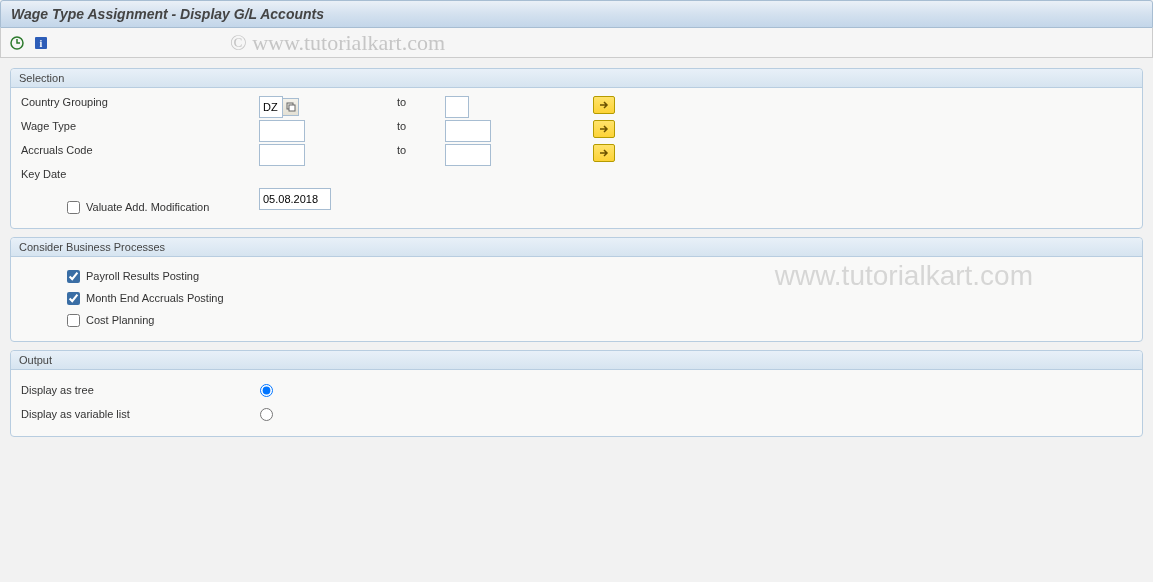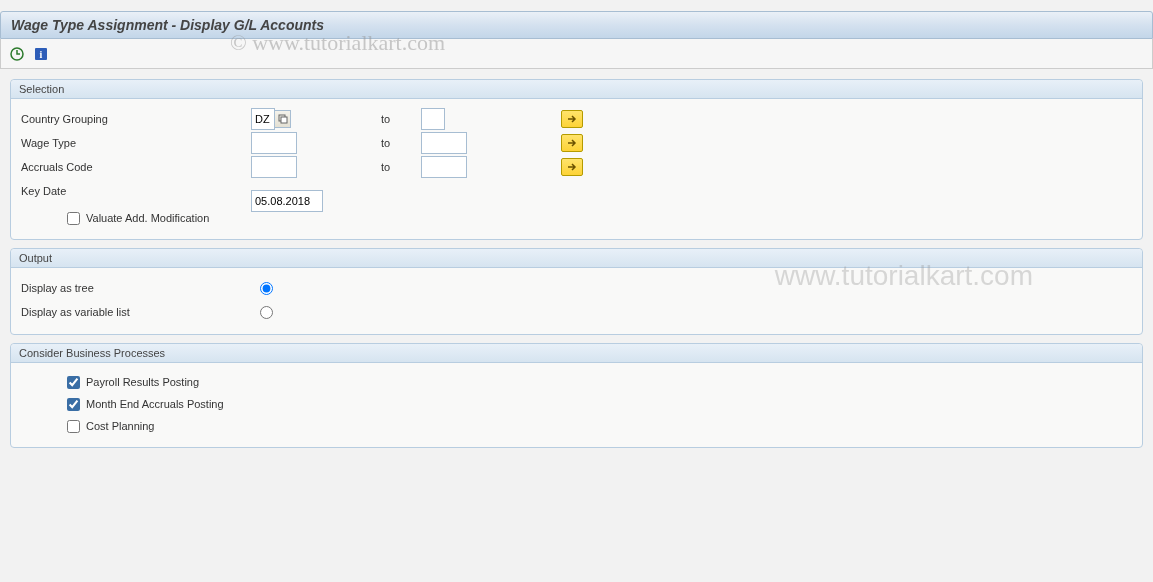--- a/index.html
+++ b/index.html
@@ -15,21 +15,20 @@
     }
     .titlebar {
       background: linear-gradient(to bottom, #eaf0f7 0%, #d4e1ef 50%, #c3d6e9 100%);
       border: 1px solid #a7bdd2;
       padding: 5px 10px;
       font-style: italic;
       font-weight: bold;
       font-size: 14px;
       color: #444;
       border-radius: 3px 3px 0 0;
-      margin-top: 11px;
     }
     .toolbar {
       background: #f6f6f6;
       border: 1px solid #ccc;
       border-top: none;
       padding: 3px 6px;
       display: flex;
       align-items: center;
       gap: 4px;
       height: 30px;
@@ -58,22 +57,23 @@
       padding: 3px 8px;
       font-size: 11px;
       color: #444;
       border-radius: 4px 4px 0 0;
     }
     .groupbox-body {
       padding: 8px 10px 10px 10px;
     }
     .row {
       display: flex;
-      align-items: center;
+      align-items: flex-start;
       height: 24px;
+      gap: 8px;
     }
     .label-col { width: 230px; }
     .from-col { width: 130px; display:flex; align-items:center; }
     .to-label-col { width: 40px; text-align: left; }
     .to-col { width: 140px; display:flex; align-items:center; }
     .more-col { width: 40px; display:flex; align-items:center; }
     input.sap-input {
       border: 1px solid #a7bdd2;
       background: #fff;
       font-size: 11px;
@@ -219,48 +219,48 @@
 
       <div class="checkbox-row" style="margin-top:4px;">
         <input type="checkbox" style="">
         <span>Valuate Add. Modification</span>
       </div>
 
     </div>
   </div>
 
   <div class="groupbox">
+    <div class="groupbox-header">Consider Business Processes</div>
+    <div class="groupbox-body">
+      <div class="checkbox-row">
+        <input type="checkbox" checked="" style="">
+        <span>Payroll Results Posting</span>
+      </div>
+      <div class="checkbox-row">
+        <input type="checkbox" checked="" style="">
+        <span>Month End Accruals Posting</span>
+      </div>
+      <div class="checkbox-row">
+        <input type="checkbox" style="">
+        <span>Cost Planning</span>
+      </div>
+    </div>
+  </div>
+
+  <div class="groupbox">
     <div class="groupbox-header">Output</div>
     <div class="groupbox-body">
       <div class="radio-row">
         <div class="label-col">Display as tree</div>
         <div class="radio-col">
             <input type="radio" name="out" checked="" style="">
           </div>
       </div>
       <div class="radio-row">
         <div class="label-col">Display as variable list</div>
         <div class="radio-col">
             <input type="radio" name="out" style="">
           </div>
       </div>
     </div>
   </div>
 
-  <div class="groupbox">
-    <div class="groupbox-header">Consider Business Processes</div>
-    <div class="groupbox-body">
-      <div class="checkbox-row">
-        <input type="checkbox" checked="" style="">
-        <span>Payroll Results Posting</span>
-      </div>
-      <div class="checkbox-row">
-        <input type="checkbox" checked="" style="">
-        <span>Month End Accruals Posting</span>
-      </div>
-      <div class="checkbox-row">
-        <input type="checkbox" style="">
-        <span>Cost Planning</span>
-      </div>
-    </div>
-  </div>
-
 </div>
 
 </body></html>

